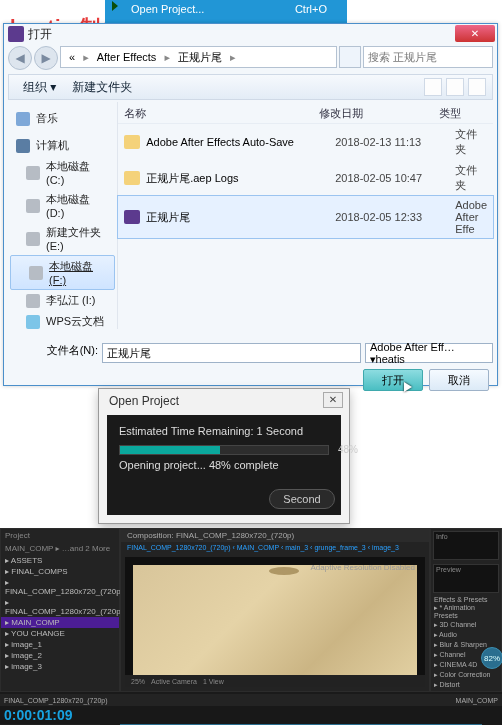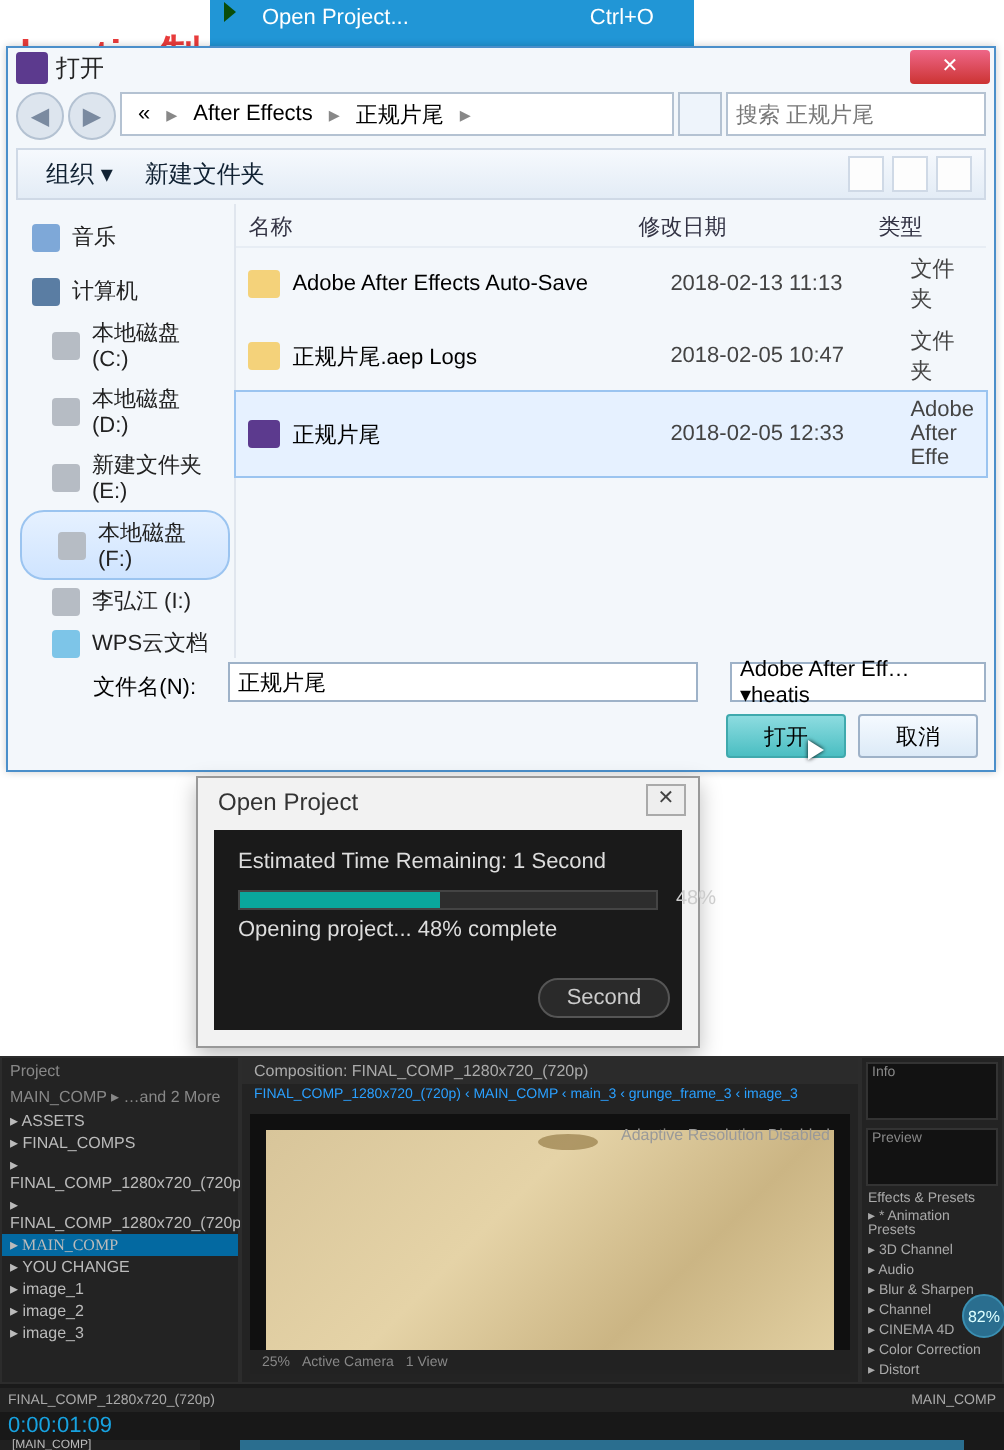--- a/index.html
+++ b/index.html
@@ -25,40 +25,40 @@
 
   .toolbar { position:absolute; top:50px; left:4px; right:4px; height:26px; background:linear-gradient(#f6f9fd,#e3ecf6); border:1px solid #cfd9e6; display:flex; align-items:center; font-size:12px; padding:0 6px; }
   .tbtn { padding:2px 8px; color:#123; }
   .tspace { flex:1; }
   .ticon { width:18px; height:18px; border:1px solid #cfd9e6; margin-left:4px; background:#fdfdfd; }
 
   .body-row { position:absolute; top:78px; left:4px; right:4px; bottom:56px; display:flex; }
   .nav { width:115px; border-right:1px solid #e0e6ee; overflow:hidden; font-size:11px; }
   .nav-item { padding:3px 6px 3px 18px; display:flex; align-items:center; gap:6px; color:#222; }
   .nav-item.head { padding-left:8px; font-weight:normal; margin-top:6px; }
-  .nav-item.sel { background:linear-gradient(#e6f1ff,#cfe4ff); border:1px solid #9bc4f0; border-radius:12px; margin:0 2px; }
+  .nav-item.sel { background:linear-gradient(#e6f1ff,#cfe4ff); border:1px solid #9bc4f0; border-radius:2px; margin:0 2px;text-decoration:underline; }
   .ico { width:14px; height:14px; background:#cfd2d7; border-radius:2px; flex:none; }
   .ico.music{ background:#7ea8d8; }
   .ico.comp{ background:#5a7da3; }
   .ico.disk{ background:#b6bcc4; }
   .ico.cloud{ background:#7dc5e8; }
 
   .filepane { flex:1; position:relative; }
   .cols { display:flex; font-size:11px; color:#334; padding:4px 6px 2px; border-bottom:1px solid #e7edf4; }
   .c-name{width:195px;} .c-date{width:120px;} .c-type{flex:1;}
   .row { display:flex; font-size:11px; padding:3px 6px; align-items:center; }
   .row .fic { width:16px; height:14px; margin-right:6px; background:#f4d27a; border-radius:2px; }
   .row .fic.aep { background:#5c3a8e; }
   .row.sel { background:#e6f1ff; outline:1px solid #9bc4f0; }
   .row .name{width:189px; white-space:nowrap; overflow:hidden;}
   .row .date{width:120px; color:#444;}
   .row .type{flex:1; color:#444;}
 
   .footer { position:absolute; bottom:4px; left:4px; right:4px; height:50px; }
-  .fn-row { display:flex; align-items:flex-end; gap:16px; margin-top:0; }
+  .fn-row { display:flex; align-items:flex-start; gap:4px; margin-top:12px; }
   .fn-label { width:90px; text-align:right; font-size:11px; }
   .fn-input { flex:1; height:20px; border:1px solid #9eb2c8; background:#fff; font-size:11px; padding:0 4px; }
   .fn-type { width:128px; height:20px; border:1px solid #9eb2c8; background:#fff; font-size:11px; padding:0 4px; display:flex; align-items:center; justify-content:space-between; }
   .btn-row { display:flex; justify-content:flex-end; gap:6px; margin-top:6px; padding-right:4px; }
   .btn { width:60px; height:22px; border:1px solid #9eb2c8; background:linear-gradient(#f5faff,#dceaf7); font-size:11px; border-radius:2px; }
   .btn.primary { background:linear-gradient(#8ddce0,#4abec2); border-color:#3fa9ad; position:relative; }
   .cursor2 { position:absolute; right:10px; bottom:-2px; width:0;height:0; border-left:8px solid #fff; border-top:5px solid transparent; border-bottom:5px solid transparent; filter:drop-shadow(0 0 1px #000); }
 
   .progress-dialog { position:absolute; top:388px; left:98px; width:252px; height:136px; border:1px solid #999; background:#f2f2f2; box-shadow:0 4px 10px rgba(0,0,0,.25); }
   .pd-title { position:absolute; top:5px; left:10px; font-size:12px; color:#333; }
@@ -69,39 +69,39 @@
   .pfill { position:absolute; left:0; top:0; bottom:0; width:48%; background:#0aa79c; }
   .ppct { position:absolute; right:-30px; top:-2px; font-size:10px; color:#ccc; }
   .pd-cancel { position:absolute; right:6px; bottom:6px; width:66px; height:20px; border:1px solid #555; border-radius:10px; color:#ccc; font-size:11px; text-align:center; line-height:18px; background:#2a2a2a; }
 
   .ae-ui { position:absolute; left:0; right:0; top:528px; bottom:0; background:#1a1a1a; }
   .ae-top { position:absolute; top:0; left:0; right:0; height:164px; display:flex; }
   .panel { background:#232323; border:1px solid #2c2c2c; }
   .p-left { width:120px; display:flex; flex-direction:column; }
   .p-left .hdr { font-size:8px; color:#888; padding:2px 4px; }
   .p-left .row2 { font-size:8px; color:#bbb; padding:1px 4px; display:flex; align-items:center; gap:4px; }
-  .p-left .row2.sel { background:#0369a1;font-family:Liberation Serif, serif; }
+  .p-left .row2.sel { background:#4c1d95; }
   .p-mid { flex:1; display:flex; flex-direction:column; }
   .comp-tab { font-size:8px; color:#aaa; padding:2px 6px; background:#2b2b2b; }
   .crumbs { font-size:7px; color:#2aa0ff; padding:2px 6px; }
   .viewer { flex:1; margin:4px; background:#101010; position:relative; overflow:hidden; }
   .viewer .img { position:absolute; inset:8px; background:linear-gradient(135deg,#d8c59a 0%,#e5d3a7 40%,#cbb584 70%,#e2d0a2 100%); }
   .viewer .spot { position:absolute; top:10px; left:48%; width:30px; height:8px; background:#8a6f3a; border-radius:50%; opacity:.6; }
   .viewer .label { position:absolute; top:6px; right:10px; font-size:8px; color:#999; }
   .viewer .foot { position:absolute; bottom:0; left:0; right:0; height:12px; background:#222; font-size:7px; color:#888; display:flex; align-items:center; gap:6px; padding:0 6px; }
   .p-right { width:72px; display:flex; flex-direction:column; }
   .p-right .mini { height:56px; margin:2px; border:1px solid #333; background:#121212; position:relative; }
   .p-right .mini .t { font-size:7px; color:#888; position:absolute; top:1px; left:2px; }
   .p-right .list { font-size:7px; color:#aaa; padding:1px 3px; }
   .p-right .list .it { padding:1px 0; }
   .p-right .badge { position:absolute; right:-2px; top:118px; width:22px; height:22px; border-radius:50%; background:#2a6e8f; color:#dff; font-size:8px; display:flex; align-items:center; justify-content:center; border:1px solid #3a8fb2; }
 
   .ae-bottom { position:absolute; top:166px; left:0; right:0; bottom:0; background:#181818; }
   .tl-hdr { height:12px; background:#232323; font-size:7px; color:#aaa; padding:0 4px; display:flex; align-items:center; justify-content:space-between; }
-  .tl-time { font-size:11px; font-weight:normal; padding:1px 4px; }
+  .tl-time { font-size:14px; font-weight:bold; padding:1px 4px; }
   .tl-time .tc { color:#17a2e0; }
   .tl-rows { position:relative; }
   .tl-row { height:5px; display:flex; }
   .tl-row .lab { width:100px; font-size:6px; color:#bbb; padding-left:6px; background:#202020; }
   .tl-row .bar { flex:1; position:relative; background:#191919; }
   .tl-row .clip { position:absolute; top:0; bottom:0; background:#2a6e8f; }
 </style>
 </head>
 <body>
 

